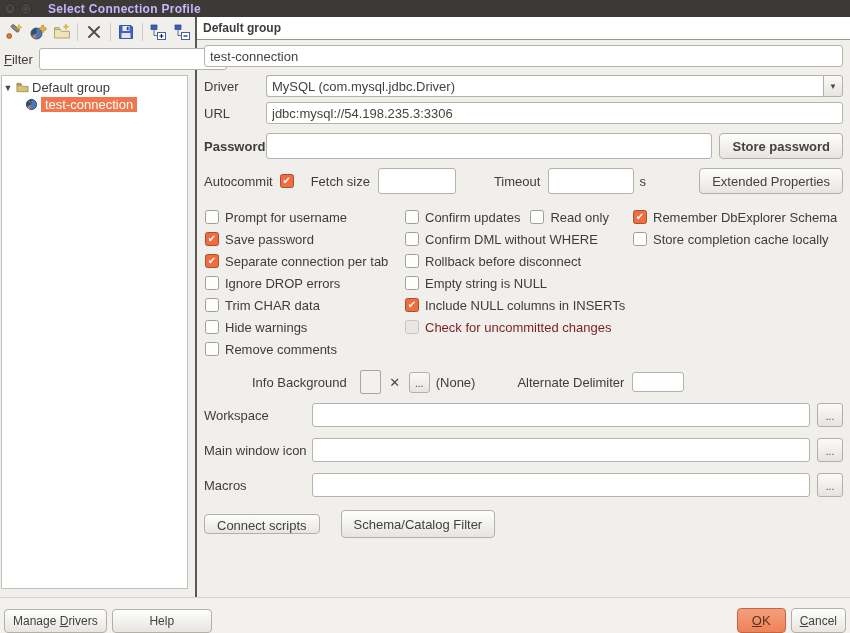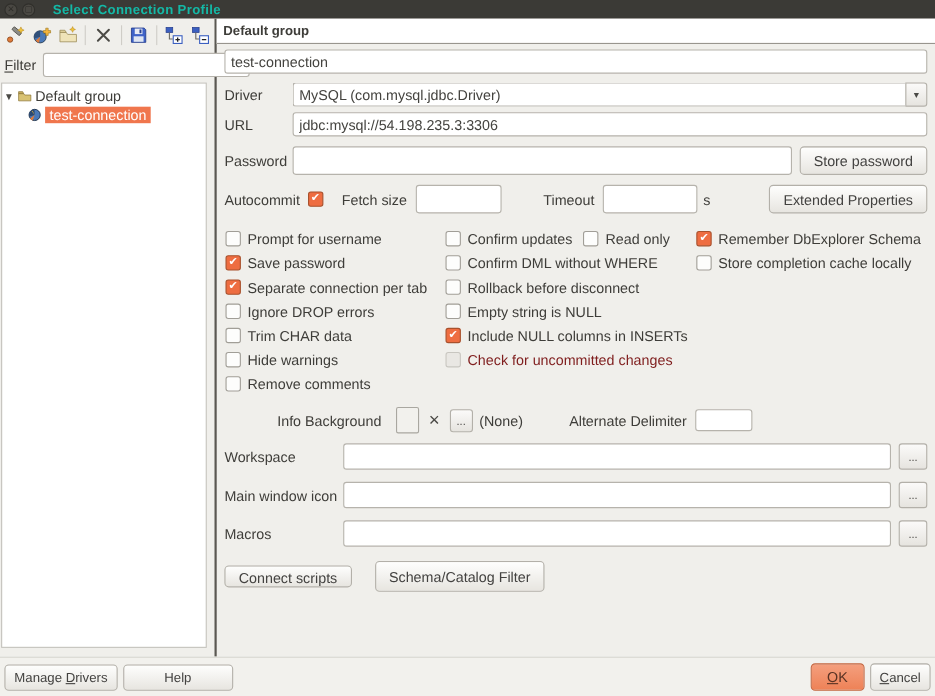--- a/index.html
+++ b/index.html
@@ -3,21 +3,21 @@
 <meta charset="utf-8">
 <style>
   * { margin:0; padding:0; box-sizing:border-box; }
   html,body { width:850px; height:633px; }
   body { font-family:"Liberation Sans","DejaVu Sans",sans-serif; font-size:13px; color:#3e3d39; background:#f0efeb; overflow:hidden; }
   .window { width:850px; height:633px; display:flex; flex-direction:column; background:#f0efeb; outline:1px solid #8f8d86; }
 
   
   .titlebar { height:17px; background:#3b3a36; display:flex; align-items:center; padding-left:4px; flex:none; }
   .tb-btn { width:12px; height:12px; border-radius:50%; background:#4a4843; border:1px solid #302f2b; color:#2e2d29; font-size:8px; line-height:10px; text-align:center; margin-right:4px; flex:none; }
-  .tb-title { color:#14b8a6; font-weight:bold; font-size:12px; margin-left:12px; letter-spacing:0.3px; }
+  .tb-title { color:#c4b5fd; font-weight:bold; font-size:12px; margin-left:12px; letter-spacing:0.3px; }
 
   
   .main { flex:1; display:flex; min-height:0; }
   .left { width:197px; flex:none; display:flex; flex-direction:column; border-right:2px solid #5a5852; background:#f0efeb; }
   .toolbar { height:29px; display:flex; align-items:center; padding:0 2px 0 3px; gap:3px; flex:none; }
   .tool { width:24px; height:24px; display:flex; align-items:center; justify-content:center; border:1px solid transparent; border-radius:3px; }
   .tool svg { width:18px; height:18px; }
   .tsep { width:1px; height:18px; background:#cfcdc7; margin:0 2px; flex:none; }
   .filter-row { display:flex; align-items:center; padding:2px 6px 4px 4px; gap:6px; flex:none; }
   .filter-row .inp { flex:1; height:22px; }
@@ -50,21 +50,21 @@
   .opt-row { height:22px; display:flex; align-items:center; gap:10px; }
   .opt-item { display:flex; align-items:center; gap:6px; }
   .opt-label.disabled { color:#7f1d1d; }
   .swatch { width:21px; height:24px; background:#f2f1ed; border:1px solid #a9a7a0; border-radius:2px; flex:none; }
   .xbtn { width:22px; height:24px; display:flex; align-items:center; justify-content:center; font-size:13px; color:#4a4945; flex:none; }
   .dots-sm { width:21px; height:21px; border:1px solid #b3b0a9; border-radius:3px; background:linear-gradient(#fbfaf9,#e6e4df); font-size:10px; color:#4a4945; display:flex; align-items:flex-end; justify-content:center; padding-bottom:3px; flex:none; }
   .dots { width:26px; height:24px; border:1px solid #b3b0a9; border-radius:3px; background:linear-gradient(#fbfaf9,#e6e4df); font-size:10px; color:#4a4945; display:flex; align-items:flex-end; justify-content:center; padding-bottom:4px; flex:none; margin-left:7px; }
   .flabel-wide { width:108px; flex:none; }
 
   
-  .footer { height:36px; flex:none; background:#f2f1ed; border-top:1px solid #d8d6d0; display:flex; align-items:center; padding:0 4px; gap:5px; }
+  .footer { height:36px; flex:none; background:#f2f1ed; border-top:1px solid #d8d6d0; display:flex; align-items:flex-end; padding:0 4px; gap:5px; }
   .footer .spacer { flex:1; }
   .btn-ok { background:linear-gradient(#f49f7e,#ee8257); border:1px solid #c3653f; border-radius:4px; color:#5a3324; font:inherit; height:25px; padding:2px 14px; }
   .btn-help { width:100px; }
   u { text-decoration:underline; }
 </style>
 </head>
 <body>
 
 <div class="window">
 
@@ -175,21 +175,21 @@
             <div class="combo-btn">▼</div>
           </div>
         </div>
 
         <div class="frow" style="margin-top:5px;">
           <span class="flabel">URL</span>
           <input class="inp grow" value="jdbc:mysql://54.198.235.3:3306" style="">
         </div>
 
 
-        <div class="frow" style="margin-top:9px;">
+        <div class="frow" style="margin-top:9px;font-weight:bold;">
           <span class="flabel">Password</span>
           <input class="inp grow" style="height: 26px;" value="">
           <button class="btn" style="margin-left:7px;">Store password</button>
         </div>
 
         <div class="frow" style="margin-top:9px;">
           <span>Autocommit</span>
           <span class="cb checked" style="margin-left:7px;">✔</span>
           <span style="margin-left:17px;">Fetch size</span>
           <input class="inp" style="width: 78px; margin-left: 8px; height: 26px;" value="">

